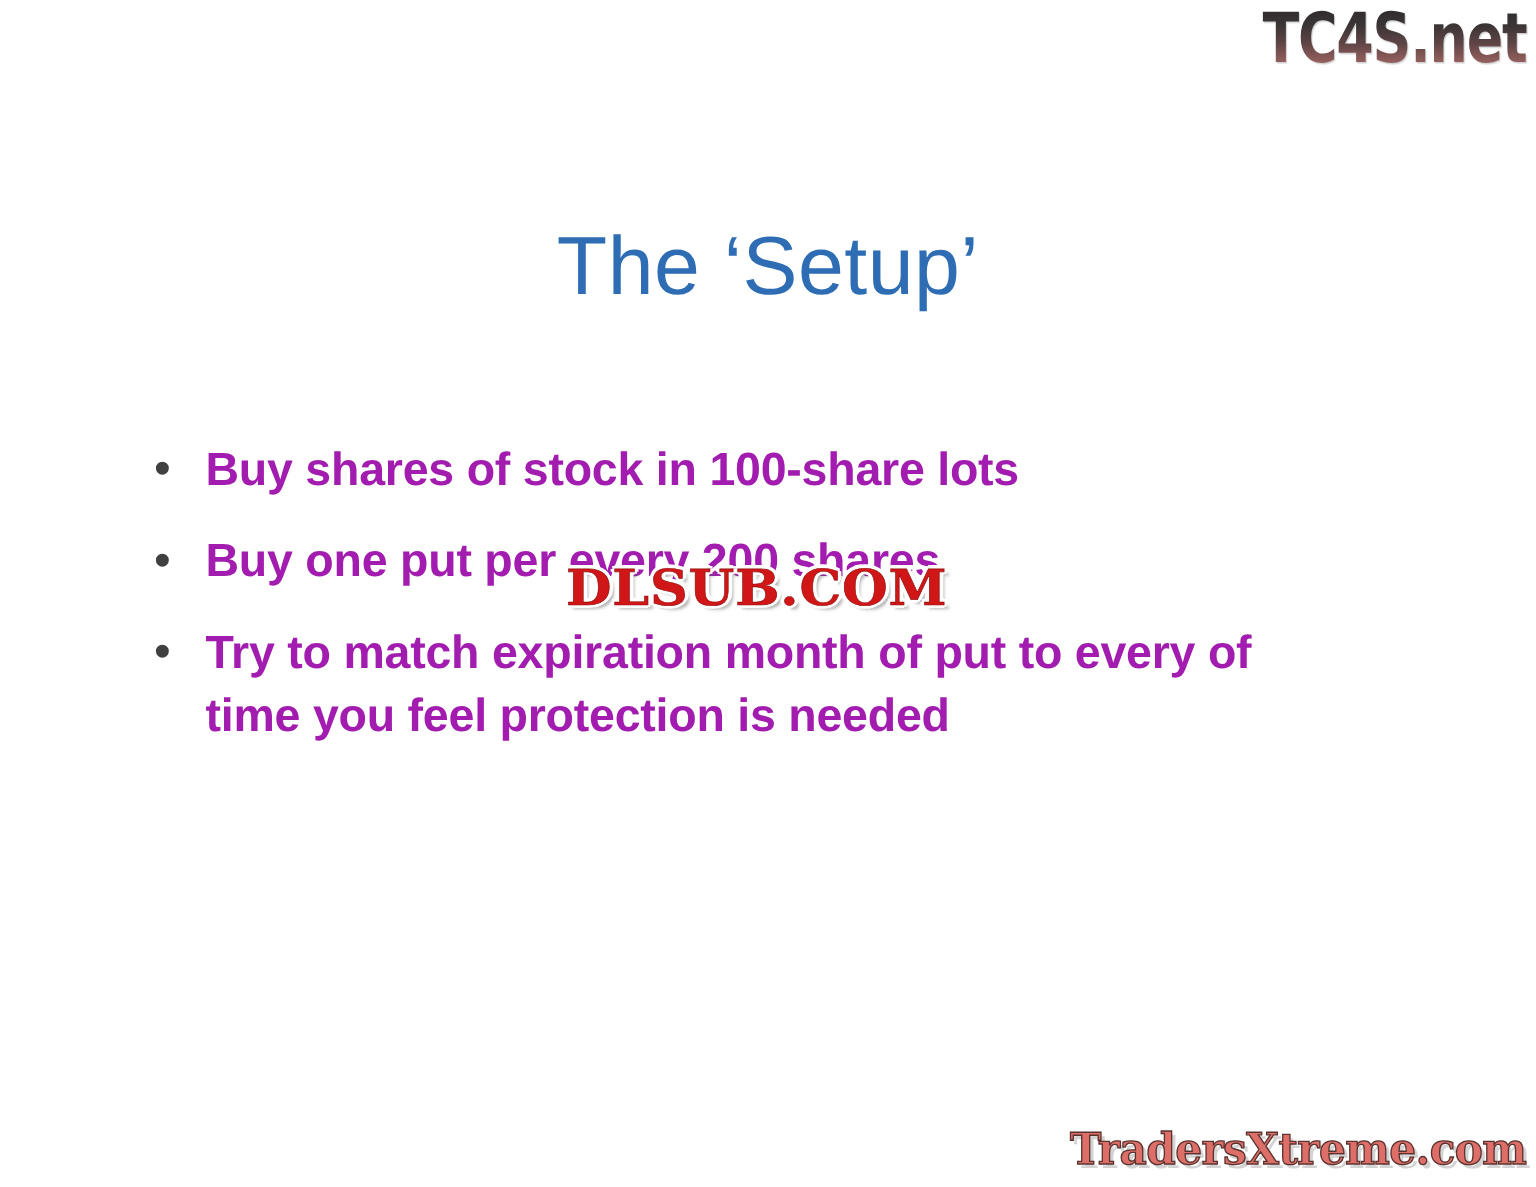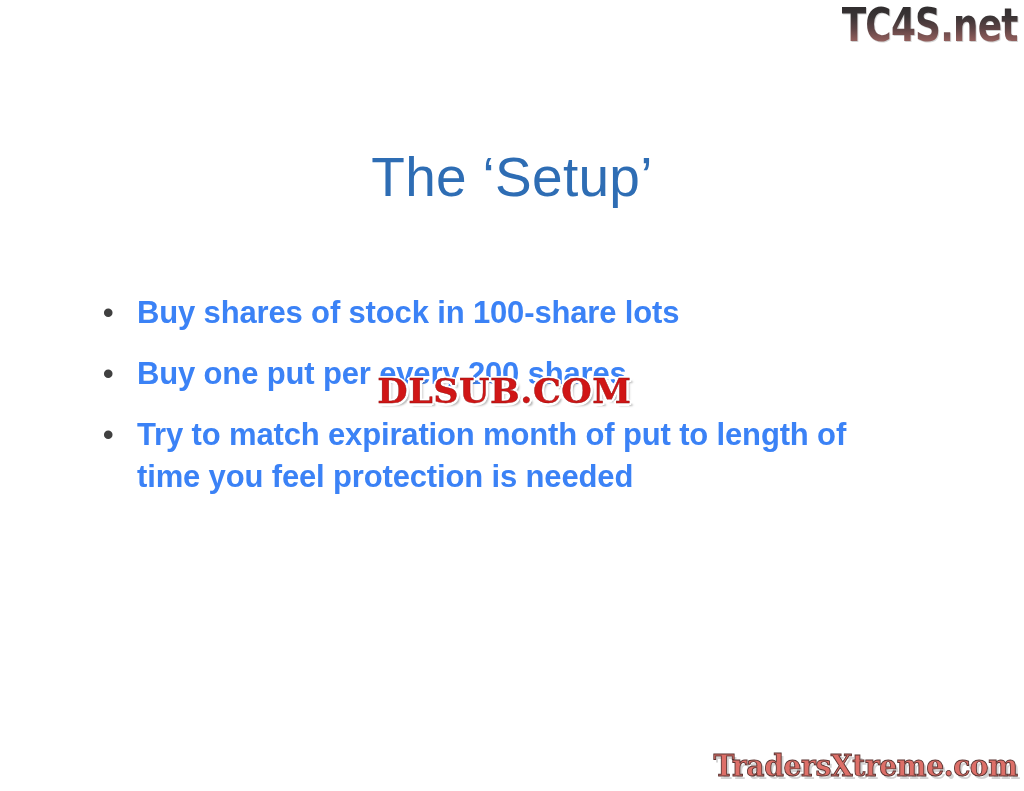--- a/index.html
+++ b/index.html
@@ -82,21 +82,21 @@
     color: #404040;
     font-size: 30px;
     line-height: 42px;
     font-weight: 700;
     text-align: left;
     padding-left: 3px;
     box-sizing: border-box;
   }
   .bullet-text {
     flex: 1 1 auto;
-    color: #3b82f6;
+    color: #a21caf;
     font-family: "Liberation Sans", sans-serif;
     font-weight: 700;
     font-size: 31px;
     line-height: 42px;
     letter-spacing: -0.15px;
     max-width: 742px;
   }
 
   
   #watermark-dlsub {
@@ -160,21 +160,21 @@
       <span class="bullet-text">Buy shares of stock in 100-share lots</span>
     </div>
 
     <div class="bullet-row">
       <span class="bullet-marker">•</span>
       <span class="bullet-text">Buy one put per every 200 shares</span>
     </div>
 
     <div class="bullet-row">
       <span class="bullet-marker">•</span>
-      <span class="bullet-text">Try to match expiration month of put to length of time you feel protection is needed</span>
+      <span class="bullet-text">Try to match expiration month of put to every of time you feel protection is needed</span>
     </div>
 
   </div>
 
   <div id="watermark-dlsub">DLSUB.COM</div>
 
   <div id="brand-footer">TradersXtreme.com</div>
 
 </div>
 

